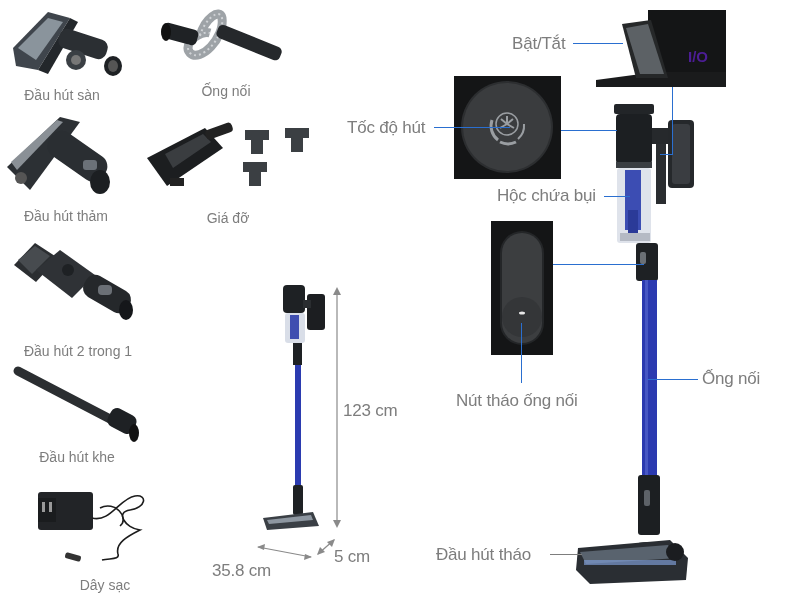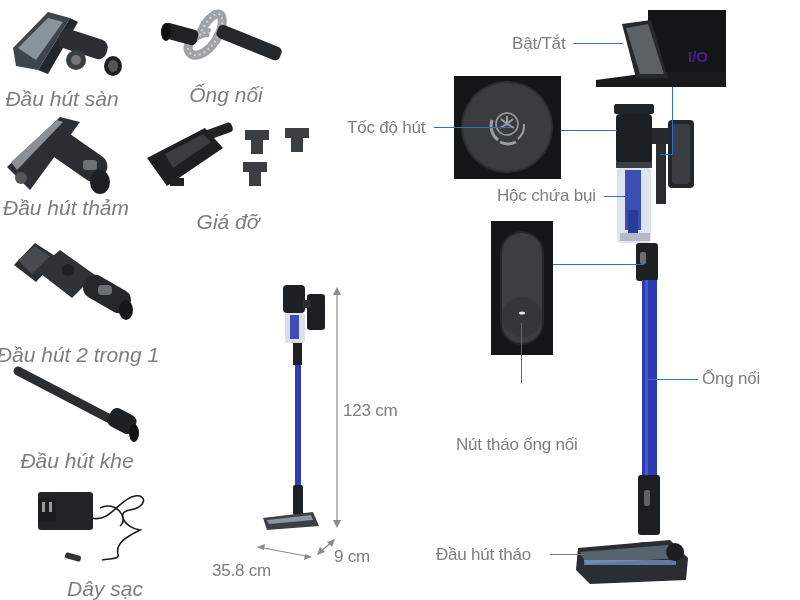--- a/index.html
+++ b/index.html
@@ -1,20 +1,20 @@
 <!DOCTYPE html>
 <html><head>
 <meta charset="utf-8">
 <style>
   html,body{margin:0;padding:0;}
   body{width:800px;height:600px;background:#ffffff;position:relative;overflow:hidden;
        font-family:"Liberation Sans","DejaVu Sans",sans-serif;color:#7d7d7d;}
   .abs{position:absolute;}
   .lbl{position:absolute;font-size:17px;font-weight:normal;color:#7d7d7d;white-space:nowrap;letter-spacing:-0.2px;text-align:right;}
-  .cap{position:absolute;font-size:21px;color:#7d7d7d;white-space:nowrap;text-align:center;transform:translateX(-50%);font-style:italic;}
+  .cap{position:absolute;font-size:14px;color:#7d7d7d;white-space:nowrap;text-align:center;transform:translateX(-50%);}
   .line{position:absolute;background:#2a6fd0;}
   .gline{position:absolute;background:#7d7d7d;}
   svg{position:absolute;overflow:visible;}
 </style>
 </head>
 <body>
 
 <svg style="left:8px;top:8px;" width="115" height="70" viewBox="0 0 115 70">
   <polygon points="5,40 40,4 62,10 30,62 8,58" fill="#3f454c"></polygon>
   <polygon points="10,40 40,10 55,14 28,52" fill="#8a949c"></polygon>
@@ -37,21 +37,21 @@
 <div class="cap" style="left:226px;top:83px;">Ống nối</div>
 
 <svg style="left:5px;top:112px;" width="110" height="90" viewBox="0 0 110 90">
   <polygon points="2,55 55,5 75,10 25,78" fill="#2c3034"></polygon>
   <polygon points="6,50 52,8 58,10 12,58" fill="#8a9096"></polygon>
   <rect x="40" y="30" width="65" height="28" rx="12" transform="rotate(35 72 44)" fill="#2a2e32"></rect>
   <ellipse cx="95" cy="70" rx="10" ry="12" fill="#1c1f22"></ellipse>
   <rect x="78" y="48" width="14" height="10" rx="3" fill="#6b7178"></rect>
   <circle cx="16" cy="66" r="6" fill="#555"></circle>
 </svg>
-<div class="cap" style="left:66px;top:196px;">Đầu hút thảm</div>
+<div class="cap" style="left:66px;top:208px;">Đầu hút thảm</div>
 
 <svg style="left:145px;top:120px;" width="180" height="75" viewBox="0 0 180 75">
   <polygon points="2,38 60,8 78,28 22,66" fill="#1c1e20"></polygon>
   <polygon points="20,34 58,14 66,22 28,48" fill="#3a3d40"></polygon>
   <rect x="60" y="6" width="28" height="10" rx="4" transform="rotate(-20 74 11)" fill="#222"></rect>
   <rect x="25" y="58" width="14" height="8" fill="#222"></rect>
   <path d="M100,10 h24 v10 h-6 v14 h-12 v-14 h-6z" fill="#3b3f43"></path>
   <path d="M140,8 h24 v10 h-6 v14 h-12 v-14 h-6z" fill="#3b3f43"></path>
   <path d="M98,42 h24 v10 h-6 v14 h-12 v-14 h-6z" fill="#3b3f43"></path>
 </svg>
@@ -114,21 +114,21 @@
   <polygon points="2,5 10,2 9,8" fill="#8a8a8a"></polygon>
   <polygon points="57,15 49,18 50,12" fill="#8a8a8a"></polygon>
 </svg>
 <div class="lbl" style="left:212px;top:561px;">35.8 cm</div>
 
 <svg style="left:315px;top:537px;" width="22" height="20" viewBox="0 0 22 20">
   <line x1="3" y1="17" x2="19" y2="3" stroke="#8a8a8a" stroke-width="1.2"></line>
   <polygon points="2,18 5,10 10,15" fill="#8a8a8a"></polygon>
   <polygon points="20,2 17,10 12,5" fill="#8a8a8a"></polygon>
 </svg>
-<div class="lbl" style="left:334px;top:547px;">9 cm</div>
+<div class="lbl" style="left:334px;top:547px;">5 cm</div>
 
 <svg style="left:570px;top:100px;" width="130" height="490" viewBox="0 0 130 490">
 
   <rect x="44" y="4" width="40" height="10" rx="2" fill="#222528"></rect>
   <rect x="46" y="14" width="36" height="50" rx="4" fill="#1c1f22"></rect>
   <rect x="46" y="62" width="36" height="6" fill="#3a3e42"></rect>
 
   <rect x="82" y="28" width="20" height="16" fill="#26292c"></rect>
   <rect x="98" y="20" width="26" height="68" rx="4" fill="#25282b"></rect>
   <rect x="102" y="24" width="18" height="60" rx="3" fill="#3a3d41"></rect>
@@ -194,15 +194,15 @@
 <div class="line" style="left:553px;top:264px;width:91px;height:1.3px;"></div>
 <div class="line" style="left:521px;top:323px;width:1.3px;height:60px;"></div>
 
 <div class="line" style="left:648px;top:379px;width:50px;height:1.3px;"></div>
 
 <div class="gline" style="left:550px;top:554px;width:32px;height:1.3px;"></div>
 
 <div class="lbl" style="left:512px;top:34px;">Bật/Tắt</div>
 <div class="lbl" style="left:347px;top:118px;">Tốc độ hút</div>
 <div class="lbl" style="left:497px;top:186px;">Hộc chứa bụi</div>
-<div class="lbl" style="left:456px;top:391px;margin-top:44px;">Nút tháo ống nối</div>
+<div class="lbl" style="left:456px;top:391px;">Nút tháo ống nối</div>
 <div class="lbl" style="left:702px;top:369px;">Ống nối</div>
 <div class="lbl" style="left:436px;top:545px;">Đầu hút tháo</div>
 
 </body></html>

